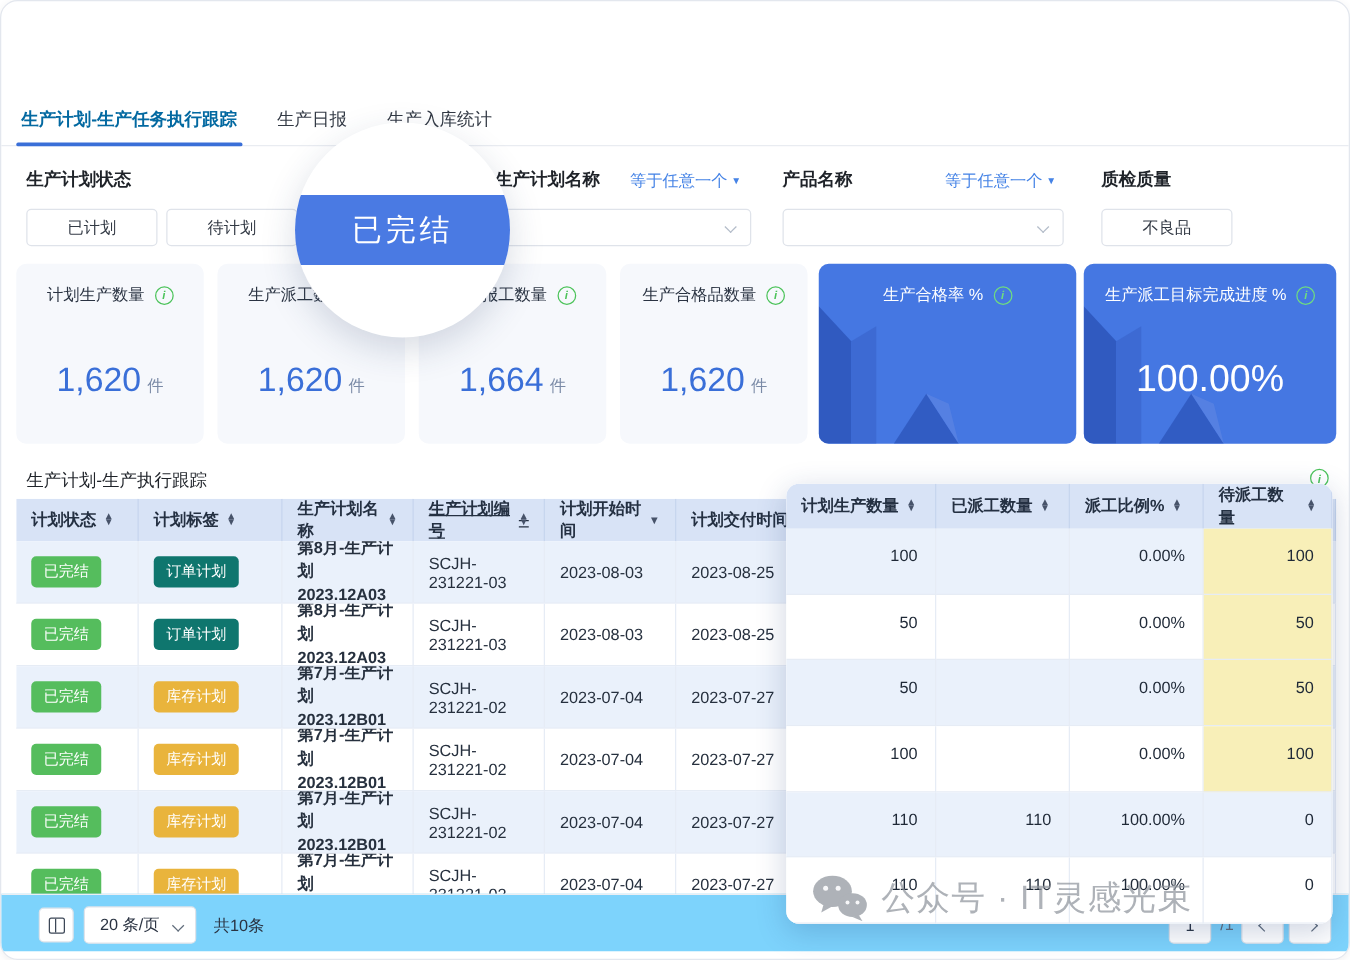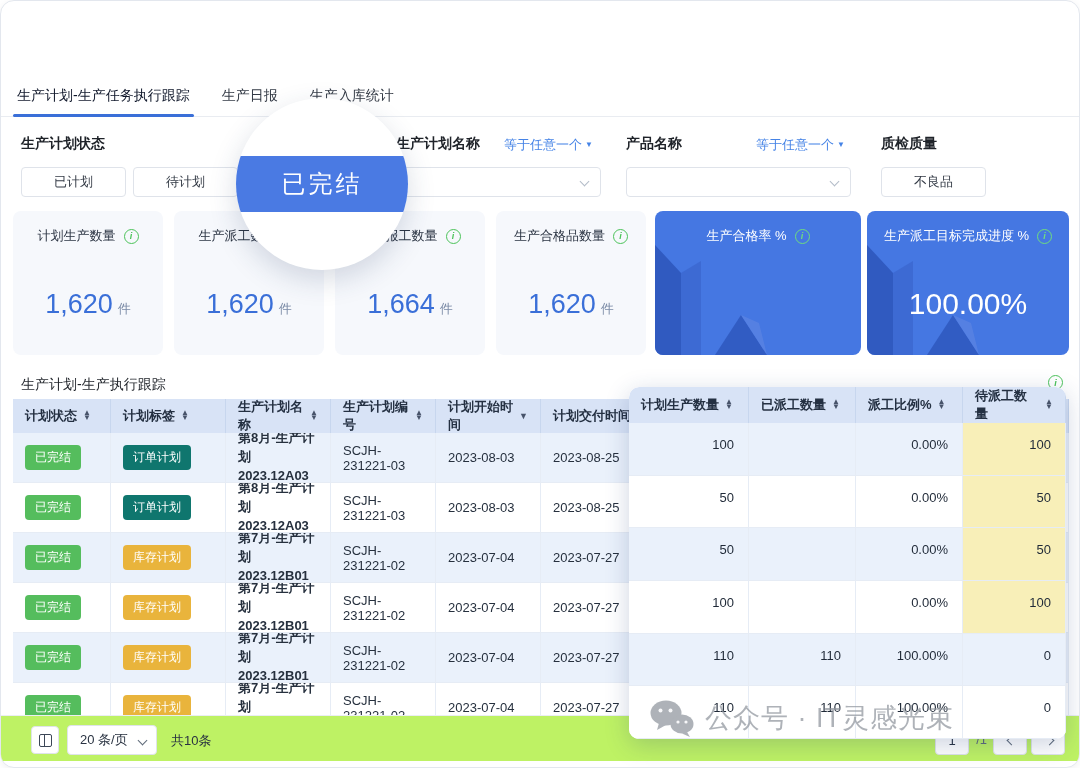--- a/index.html
+++ b/index.html
@@ -7,21 +7,21 @@
   .app { position:absolute; inset:0; width:1080px; height:768px; background:#fff; border:1px solid #e3e7ee; border-radius:14px; box-shadow:0 2px 8px rgba(0,0,0,.06); overflow:hidden; }
 
   
   .header { position:absolute; left:8px; right:8px; top:8px; height:54px; background:#4a74da; border-radius:8px; overflow:hidden; }
   .header-title { position:absolute; left:0; right:0; top:0; height:54px; display:flex; align-items:center; justify-content:center; color:#fff; font-size:22px; font-weight:700; letter-spacing:2px; }
   .header-deco { position:absolute; right:0; top:0; height:54px; }
 
   
   .tabs { position:absolute; left:0; right:0; top:78px; height:38px; display:flex; gap:32px; padding-left:16px; border-bottom:1px solid #e9ecf1; }
   .tab { font-size:14px; color:#333a45; cursor:pointer; display:flex; align-items:center; position:relative; padding-bottom:4px; }
-  .tab.active { color:#0f172a; font-weight:400; }
+  .tab.active { color:#0369a1; font-weight:700; }
   .tab.active::after { content:""; position:absolute; left:-4px; right:-4px; bottom:-1px; height:3px; background:#3a6fd8; border-radius:2px; }
 
   
   .flabel { position:absolute; top:134px; font-size:14px; font-weight:700; color:#1f2329; }
   .foper { position:absolute; top:135px; font-size:13px; color:#4583e6; cursor:pointer; }
   .foper .tri { font-size:8px; vertical-align:2px; margin-left:3px; }
   .fbtn { position:absolute; top:166px; height:30px; width:105px; background:#fff; border:1px solid #dfe3ea; border-radius:4px; font-size:13px; color:#333a45; display:flex; align-items:center; justify-content:center; cursor:pointer; }
   .fselect { position:absolute; top:166px; height:30px; background:#fff; border:1px solid #dfe3ea; border-radius:4px; cursor:pointer; }
   .fselect .chev { position:absolute; right:12px; top:10px; width:7px; height:7px; border-right:1.6px solid #b3bcc9; border-bottom:1.6px solid #b3bcc9; transform:rotate(45deg); }
 
@@ -65,21 +65,21 @@
   .panel-info { position:absolute; right:16px; top:374px; z-index:18; }
   .panel { position:absolute; left:628px; top:386px; width:437px; height:352px; background:#fff; border-radius:10px; box-shadow:0 6px 24px rgba(30,60,120,.22); overflow:hidden; z-index:20; display:flex; flex-direction:column; font-size:13px; }
   .panel .thead { border-radius:10px 10px 0 0; }
   .prow { display:flex; flex:1; background:#fff; }
   .prow.alt { background:#eaf1fb; }
   .pcell { display:flex; align-items:flex-start; justify-content:flex-end; padding:14px 14px 0 8px; border-right:1px solid #e6ecf5; border-bottom:1px solid #e6ecf5; color:#1f2937; }
   .pcell.hl { background:#f8efb8; }
   .panel .thead .tcell { justify-content:flex-start; }
 
   
-  .pagination { position:absolute; left:0; right:0; bottom:6px; height:46px; border-top:1px solid #ebeef3; background:#bef264; z-index:5; }
+  .pagination { position:absolute; left:0; right:0; bottom:6px; height:46px; border-top:1px solid #ebeef3; background:#7dd3fc; z-index:5; }
   .pg-iconbtn { position:absolute; left:30px; top:10px; width:28px; height:28px; border:1px solid #dfe3ea; border-radius:4px; display:flex; align-items:center; justify-content:center; cursor:pointer; background:#fff; }
   .col-icon { width:13px; height:13px; border:1.5px solid #3c4757; border-radius:2px; position:relative; }
   .col-icon::before { content:""; position:absolute; left:4px; top:0; bottom:0; width:1.5px; background:#3c4757; }
   .pg-size { position:absolute; left:66px; top:9px; width:90px; height:30px; border:1px solid #dfe3ea; border-radius:4px; font-size:13px; color:#2a3342; display:flex; align-items:center; padding-left:12px; cursor:pointer; background:#fff; }
   .pg-size .chev { position:absolute; right:10px; top:11px; width:7px; height:7px; border-right:1.6px solid #5f6b7a; border-bottom:1.6px solid #5f6b7a; transform:rotate(45deg); }
   .pg-total { position:absolute; left:170px; top:16px; font-size:13px; color:#2a3342; }
   .pg-page { position:absolute; right:110px; top:9px; width:34px; height:30px; border:1px solid #dfe3ea; border-radius:4px; display:flex; align-items:center; justify-content:center; font-size:13px; color:#2a3342; background:#fff; }
   .pg-suffix { position:absolute; right:92px; top:16px; font-size:13px; color:#5f6b7a; }
   .pg-nav { position:absolute; top:9px; width:34px; height:30px; border:1px solid #dfe3ea; border-radius:4px; background:#fff; cursor:pointer; }
   .pg-prev { right:52px; } .pg-next { right:14px; }
@@ -199,21 +199,21 @@
             <span>▼</span>
           </span>
         </div>
         <div class="tcell" style="width: 105px;">
           <span>生产计划名称</span>
           <span class="sort">
             <span>▲</span>
             <span>▼</span>
           </span>
         </div>
-        <div class="tcell" style="width: 105px;">
+        <div class="tcell" style="width: 105px; text-decoration: underline;">
           <span>生产计划编号</span>
           <span class="sort">
             <span>▲</span>
             <span>▼</span>
           </span>
         </div>
         <div class="tcell" style="width: 105px;">
           <span>计划开始时间</span>
           <span class="sort-desc">▼</span>
         </div>

